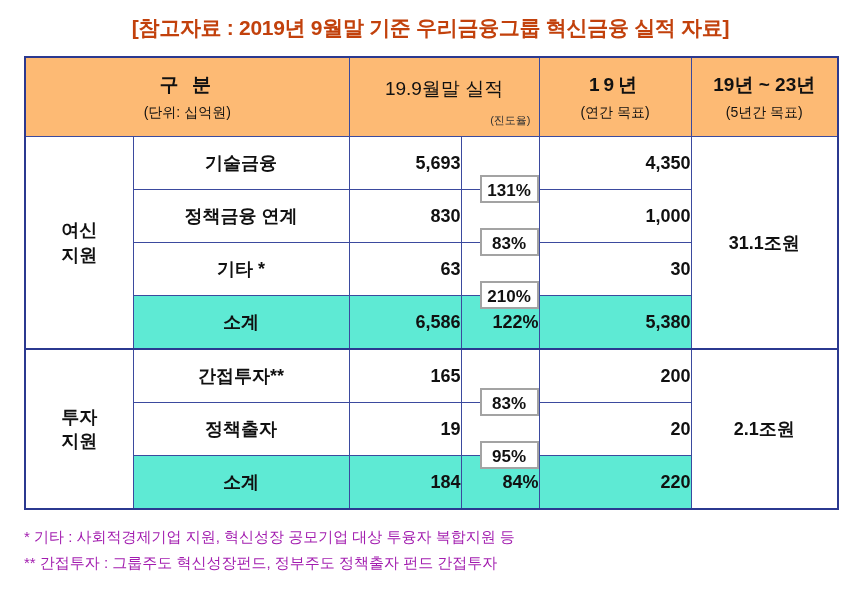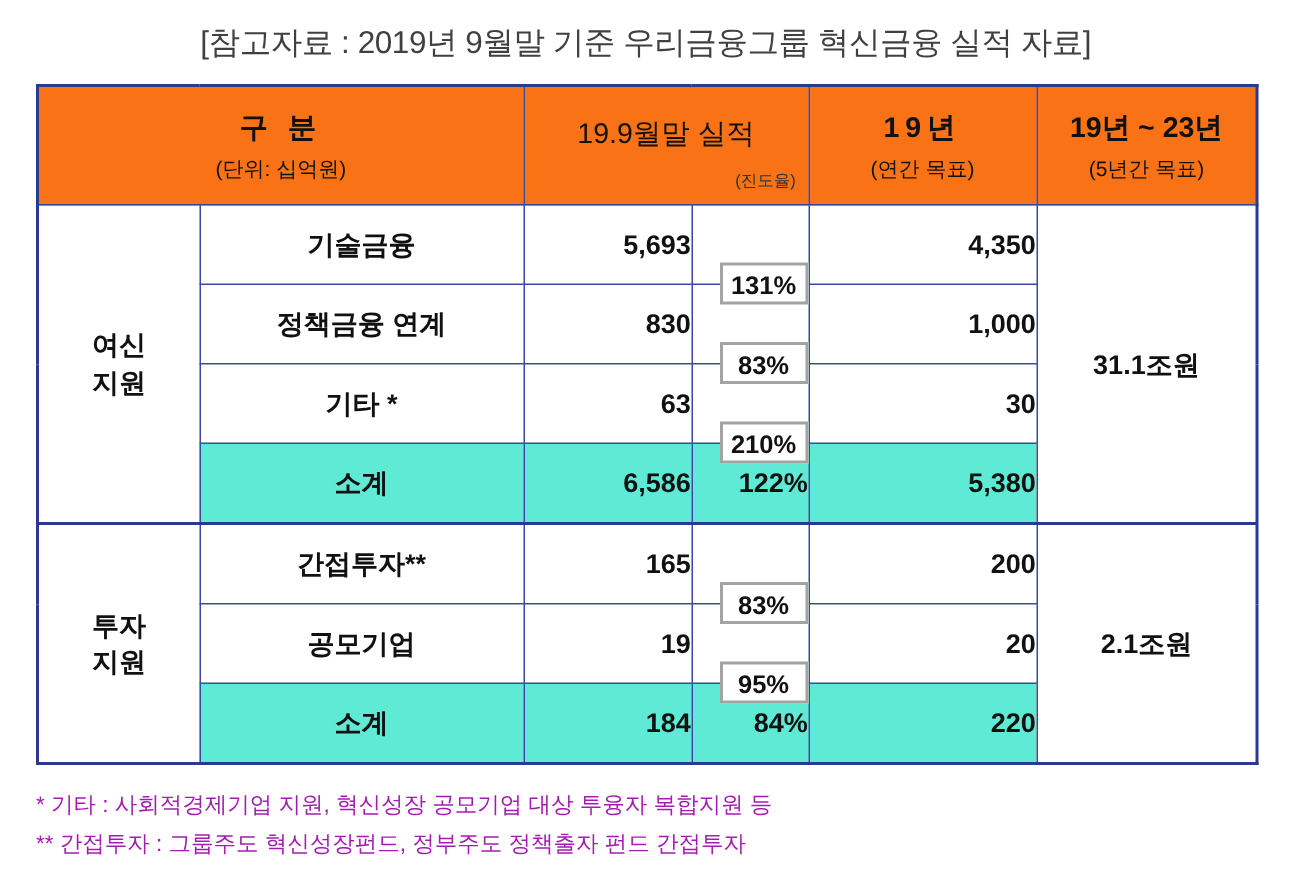--- a/index.html
+++ b/index.html
@@ -17,41 +17,41 @@
   .page {
     position: relative;
     width: 861px;
     height: 593px;
     box-sizing: border-box;
     padding: 0 24px;
   }
   .doc-title {
     text-align: center;
     font-size: 21px;
-    font-weight: normal;
+    font-weight: bold;
     letter-spacing: -0.3px;
     margin: 14px 0 14px 0;
-    color: #404040;
+    color: #c2410c;
   }
   table.main {
     width: 813px;
     margin: 0 auto;
     border-collapse: collapse;
     table-layout: fixed;
     border: 2px solid #2b3990;
   }
   table.main td, table.main th {
     border: 1px solid #3b4a9e;
     padding: 0;
     font-size: 18px;
     color: #111111;
   }
   
   thead td {
-    background: #f97316;
+    background: #fdba74;
     text-align: center;
     font-weight: bold;
     vertical-align: middle;
     height: 78px;
     border-bottom: 2px solid #2b3990;
   }
   .hdr-main {
     font-size: 19px;
     font-weight: bold;
     letter-spacing: 4px;
@@ -266,21 +266,21 @@
         <td class="ratio-cell thick-top">
           <div class="ratio-wrap">
             <div class="ratio-box">83%</div>
           </div>
         </td>
         <td class="num thick-top">200</td>
         <td class="goal5 thick-top" rowspan="3">2.1조원</td>
       </tr>
 
       <tr>
-        <td class="item">공모기업</td>
+        <td class="item">정책출자</td>
         <td class="num">19</td>
         <td class="ratio-cell">
           <div class="ratio-wrap">
             <div class="ratio-box">95%</div>
           </div>
         </td>
         <td class="num">20</td>
       </tr>
 
       <tr class="subtotal">

